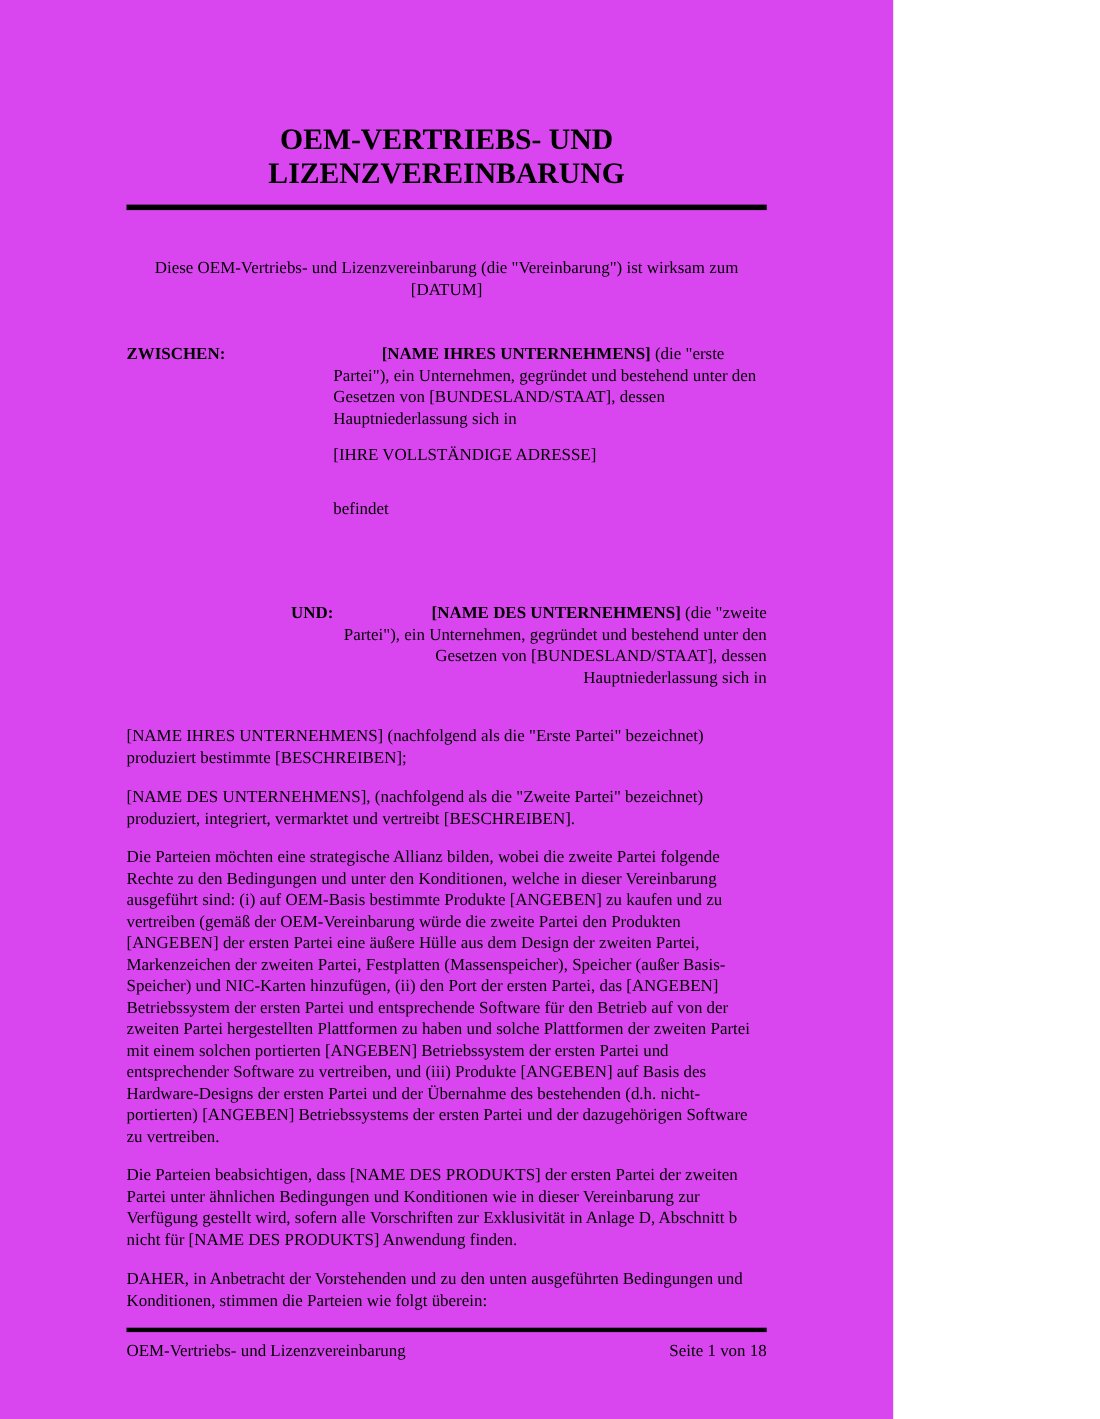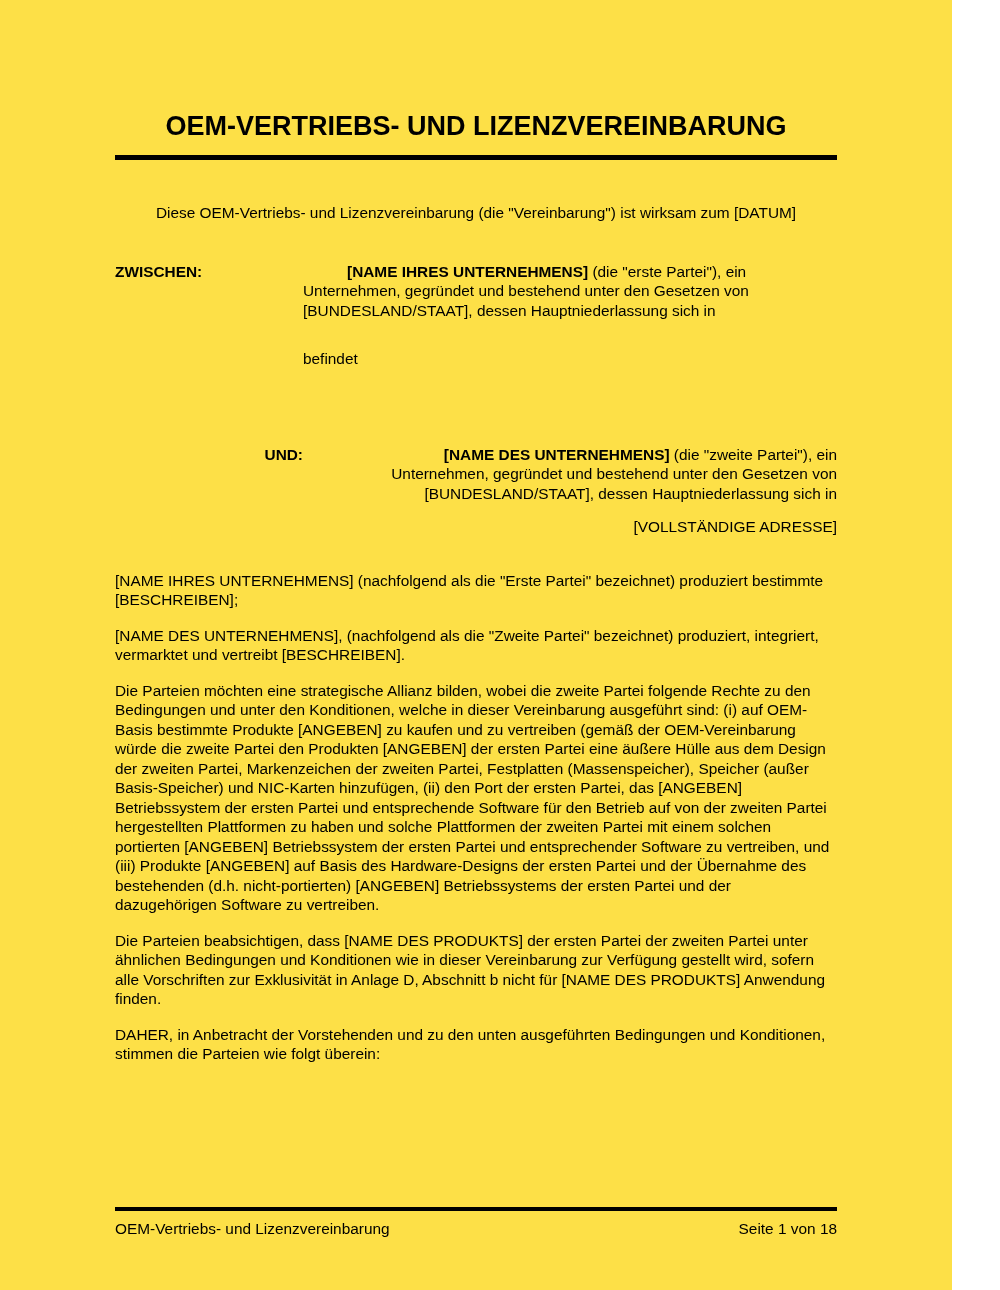--- a/index.html
+++ b/index.html
@@ -2,25 +2,25 @@
 <html><head>
 <meta charset="utf-8">
 <style>
   html, body {
     margin: 0;
     padding: 0;
     background: #ffffff;
   }
   .page {
     position: relative;
-    width: 952px;
+    width: 812px;
     height: 1290px;
-    background: #fde047;
+    background: #d946ef;
     color: #000000;
-    font-family: Liberation Sans, sans-serif;
+    font-family: Liberation Serif, serif;
     font-size: 15.4px;
     line-height: 19.5px;
     overflow: hidden;
   }
   .content {
     padding: 0 115px;
   }
   .doc-title {
     margin-top: 111px;
     font-size: 27px;
@@ -83,29 +83,29 @@
 
     <div class="doc-title">OEM-VERTRIEBS- UND LIZENZVEREINBARUNG</div>
     <div class="title-rule"></div>
 
     <div class="intro">Diese OEM-Vertriebs- und Lizenzvereinbarung (die "Vereinbarung") ist wirksam zum [DATUM]</div>
 
     <div class="party-row first">
       <div class="party-label">ZWISCHEN:</div>
       <div class="party-content">
         <div class="party-desc"><b>[NAME IHRES UNTERNEHMENS]</b><span> (die "erste Partei"), ein Unternehmen, gegründet und bestehend unter den Gesetzen von [BUNDESLAND/STAAT], dessen Hauptniederlassung sich in</span></div>
+        <div class="party-address">[IHRE VOLLSTÄNDIGE ADRESSE]</div>
         <div class="party-suffix-a">befindet</div>
       </div>
     </div>
 
     <div class="party-row second">
       <div class="party-label">UND:</div>
       <div class="party-content">
         <div class="party-desc"><b>[NAME DES UNTERNEHMENS]</b><span> (die "zweite Partei"), ein Unternehmen, gegründet und bestehend unter den Gesetzen von [BUNDESLAND/STAAT], dessen Hauptniederlassung sich in</span></div>
-        <div class="party-address">[VOLLSTÄNDIGE ADRESSE]</div>
       </div>
     </div>
 
     <p class="recital r0">[NAME IHRES UNTERNEHMENS] (nachfolgend als die "Erste Partei" bezeichnet) produziert bestimmte [BESCHREIBEN];</p>
     <p class="recital r1">[NAME DES UNTERNEHMENS], (nachfolgend als die "Zweite Partei" bezeichnet) produziert, integriert, vermarktet und vertreibt [BESCHREIBEN].</p>
     <p class="recital r2">Die Parteien möchten eine strategische Allianz bilden, wobei die zweite Partei folgende Rechte zu den Bedingungen und unter den Konditionen, welche in dieser Vereinbarung ausgeführt sind: (i) auf OEM-Basis bestimmte Produkte [ANGEBEN] zu kaufen und zu vertreiben (gemäß der OEM-Vereinbarung würde die zweite Partei den Produkten [ANGEBEN] der ersten Partei eine äußere Hülle aus dem Design der zweiten Partei, Markenzeichen der zweiten Partei, Festplatten (Massenspeicher), Speicher (außer Basis-Speicher) und NIC-Karten hinzufügen, (ii) den Port der ersten Partei, das [ANGEBEN] Betriebssystem der ersten Partei und entsprechende Software für den Betrieb auf von der zweiten Partei hergestellten Plattformen zu haben und solche Plattformen der zweiten Partei mit einem solchen portierten [ANGEBEN] Betriebssystem der ersten Partei und entsprechender Software zu vertreiben, und (iii) Produkte [ANGEBEN] auf Basis des Hardware-Designs der ersten Partei und der Übernahme des bestehenden (d.h. nicht-portierten) [ANGEBEN] Betriebssystems der ersten Partei und der dazugehörigen Software zu vertreiben.</p>
     <p class="recital r3">Die Parteien beabsichtigen, dass [NAME DES PRODUKTS] der ersten Partei der zweiten Partei unter ähnlichen Bedingungen und Konditionen wie in dieser Vereinbarung zur Verfügung gestellt wird, sofern alle Vorschriften zur Exklusivität in Anlage D, Abschnitt b nicht für [NAME DES PRODUKTS] Anwendung finden.</p>
     <p class="recital r4">DAHER, in Anbetracht der Vorstehenden und zu den unten ausgeführten Bedingungen und Konditionen, stimmen die Parteien wie folgt überein:</p>
 
   </div>

